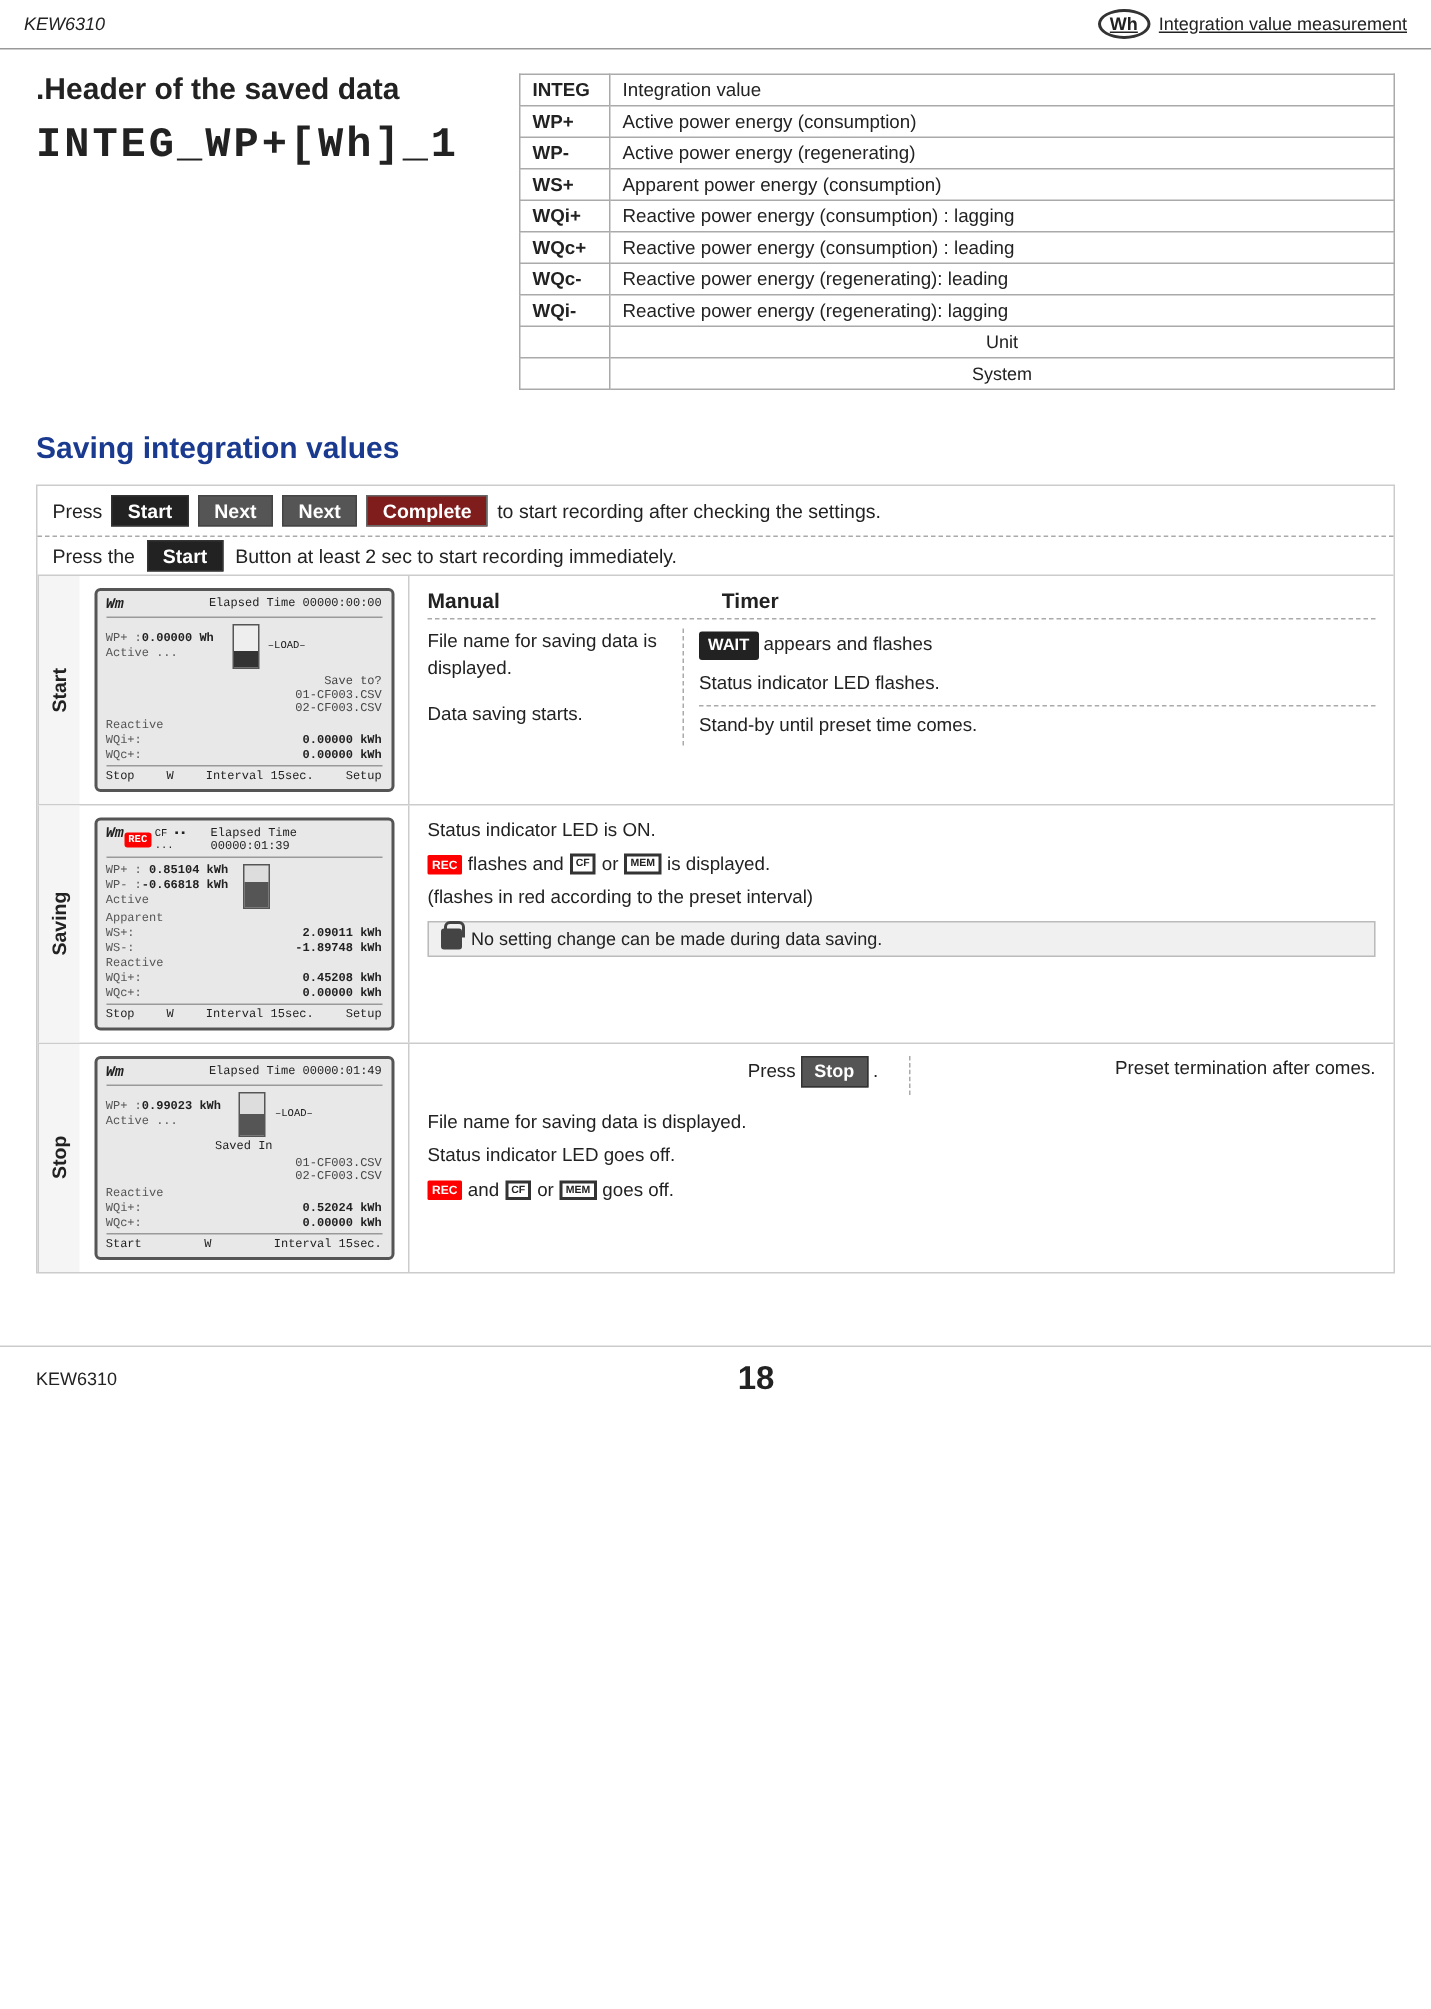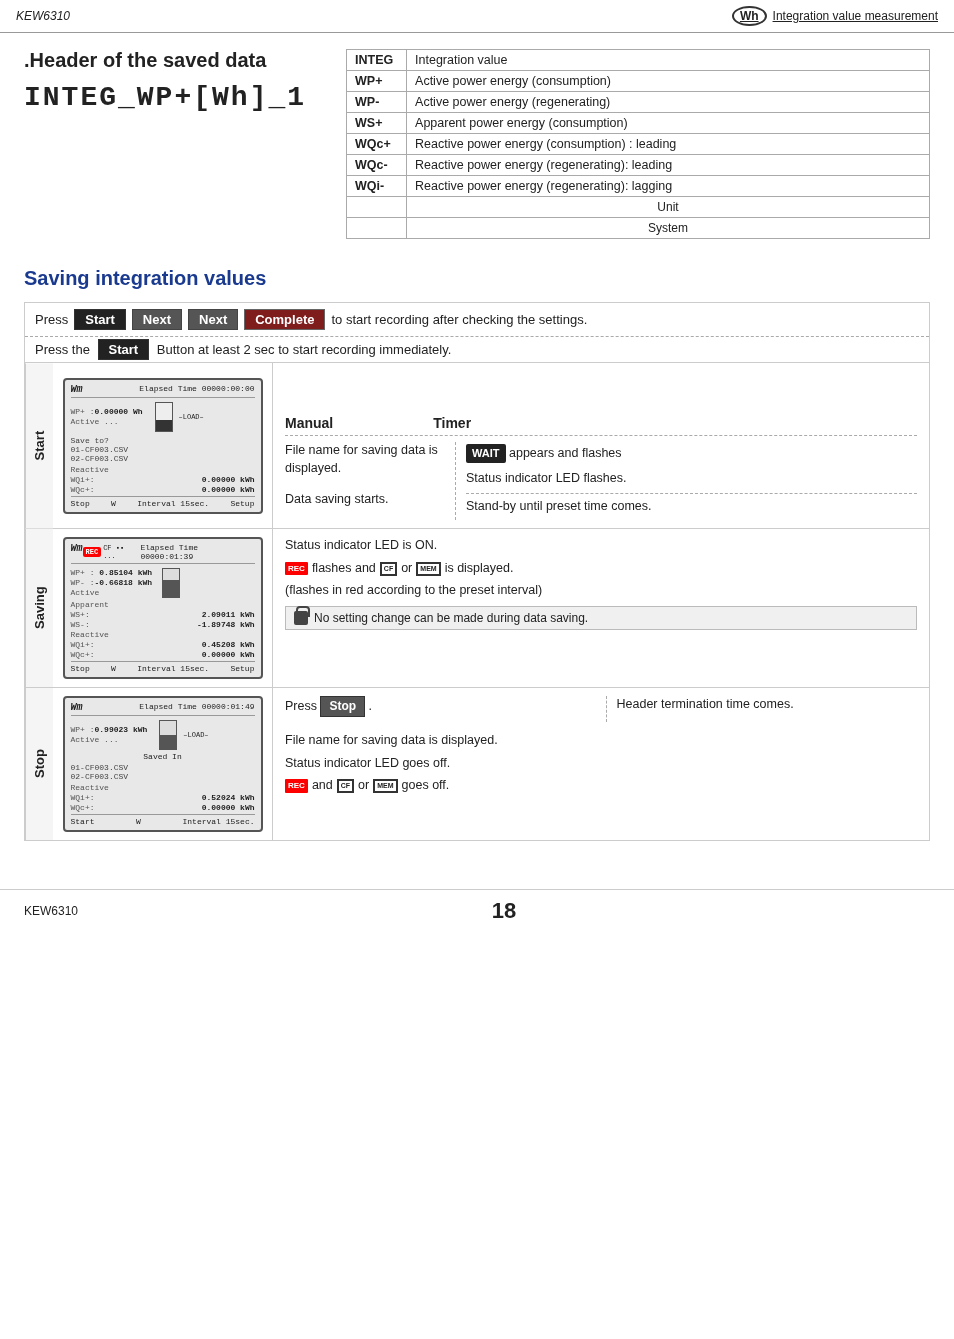--- a/index.html
+++ b/index.html
@@ -189,21 +189,21 @@
     .device-mock .dm-row {
       display: flex;
       justify-content: space-between;
       font-size: 8px;
       margin-bottom: 1px;
     }
     .device-mock .dm-row .label { color: #555; }
     .device-mock .dm-row .value { font-weight: bold; }
     .device-mock .dm-files {
       font-size: 8px;
-      text-align: left;
+      text-align: right;
       margin: 2px 0;
       color: #444;
     }
     .device-mock .dm-bottom {
       display: flex;
       justify-content: space-between;
       font-size: 8px;
       border-top: 1px solid #999;
       margin-top: 2px;
       padding-top: 2px;
@@ -247,27 +247,26 @@
 
     
     .step-info {
       flex: 1;
       padding: 8px 12px;
       font-size: 12.5px;
     }
 
     .manual-timer-header {
       display: flex;
-      gap: 40px;
+      gap: 88px;
       font-weight: bold;
       font-size: 14px;
       border-bottom: 1px dashed #aaa;
       padding-bottom: 4px;
       margin-bottom: 6px;
-      margin-top: 44px;
     }
 
     .info-cols {
       display: flex;
       gap: 10px;
     }
     .info-col-left {
       flex: 0 0 160px;
       font-size: 12.5px;
     }
@@ -414,20 +413,24 @@
           </tr>
           <tr>
             <td>WP-</td>
             <td>Active power energy (regenerating)</td>
           </tr>
           <tr>
             <td>WS+</td>
             <td>Apparent power energy (consumption)</td>
           </tr>
           <tr>
+            <td>WQi+</td>
+            <td>Reactive power energy (consumption) : lagging</td>
+          </tr>
+          <tr>
             <td>WQc+</td>
             <td>Reactive power energy (consumption) : leading</td>
           </tr>
           <tr>
             <td>WQc-</td>
             <td>Reactive power energy (regenerating): leading</td>
           </tr>
           <tr>
             <td>WQi-</td>
             <td>Reactive power energy (regenerating): lagging</td>
@@ -664,28 +667,28 @@
                 </div>
                 <div class="dm-bottom">
                   <span>Start</span>
                   <span>W</span>
                   <span>Interval 15sec.</span>
                 </div>
               </div>
             </div>
 
             <div class="step-info">
-              <div style="display:flex;gap:10px;">
+              <div style="display:flex;gap:10px;text-align:right;">
                 <div class="stop-col">
                   <div class="info-line">
                     Press <span class="btn-stop-inline">Stop</span> .
                   </div>
                 </div>
                 <div class="stop-col2">
-                  <div class="info-line">Header termination time comes.</div>
+                  <div class="info-line">Preset termination after comes.</div>
                 </div>
               </div>
               <div class="info-line" style="margin-top:10px;">File name for saving data is displayed.</div>
               <div class="info-line">Status indicator LED goes off.</div>
               <div class="info-line">
                 <span class="small-icons-row">
                   <span class="rer-badge">REC</span>
                   and 
                   <span class="cf-badge">CF</span>
                   or

